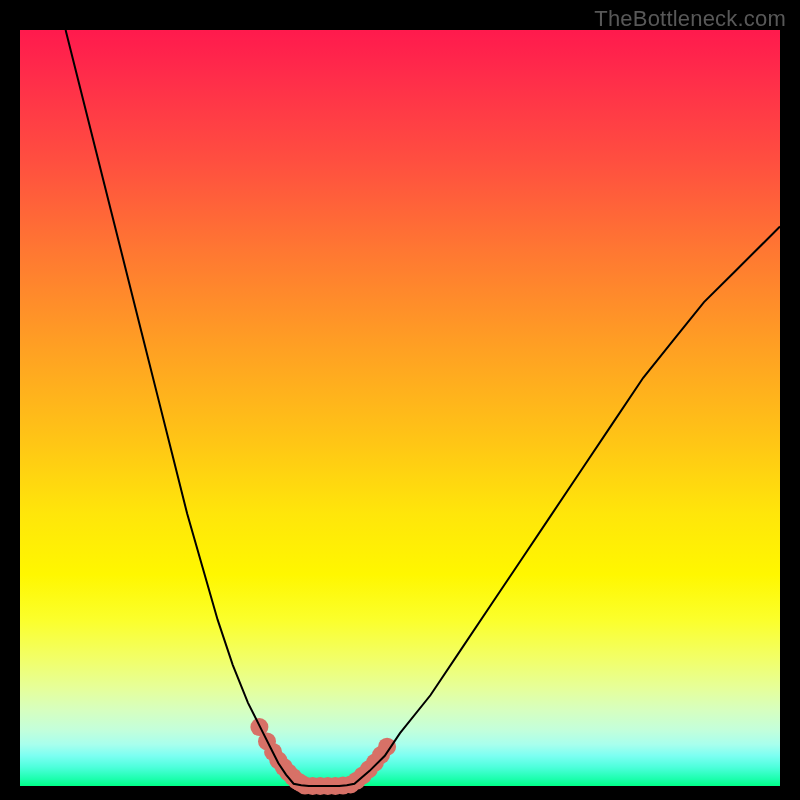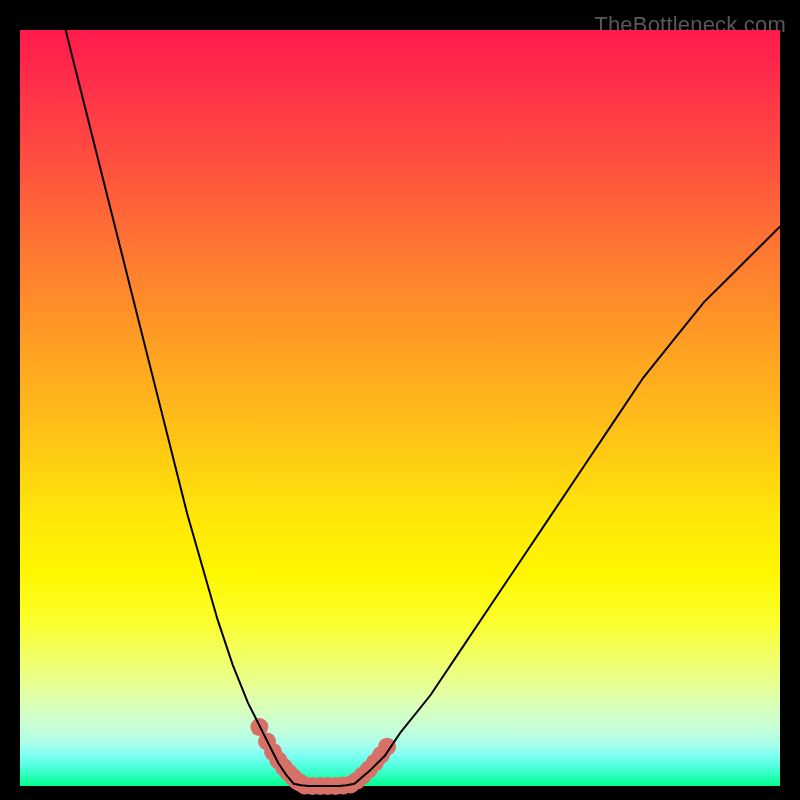--- a/index.html
+++ b/index.html
@@ -1,20 +1,20 @@
 <!DOCTYPE html>
 <html><head>
 <meta charset="utf-8">
 <style>
   * { margin: 0; padding: 0; box-sizing: border-box; }
   html, body { width: 800px; height: 800px; overflow: hidden; background: #000; }
   .wrap { position: relative; width: 800px; height: 800px; background: #000; }
   .attribution {
     position: absolute;
-    top: 12px;
+    top: 6px;
     right: 14px;
     font-family: Arial, Helvetica, sans-serif;
     font-size: 22px;
     color: #585858;
     font-weight: 400;
     letter-spacing: 0.2px;
     text-align: right;
   }
   .plot {
     position: absolute;

